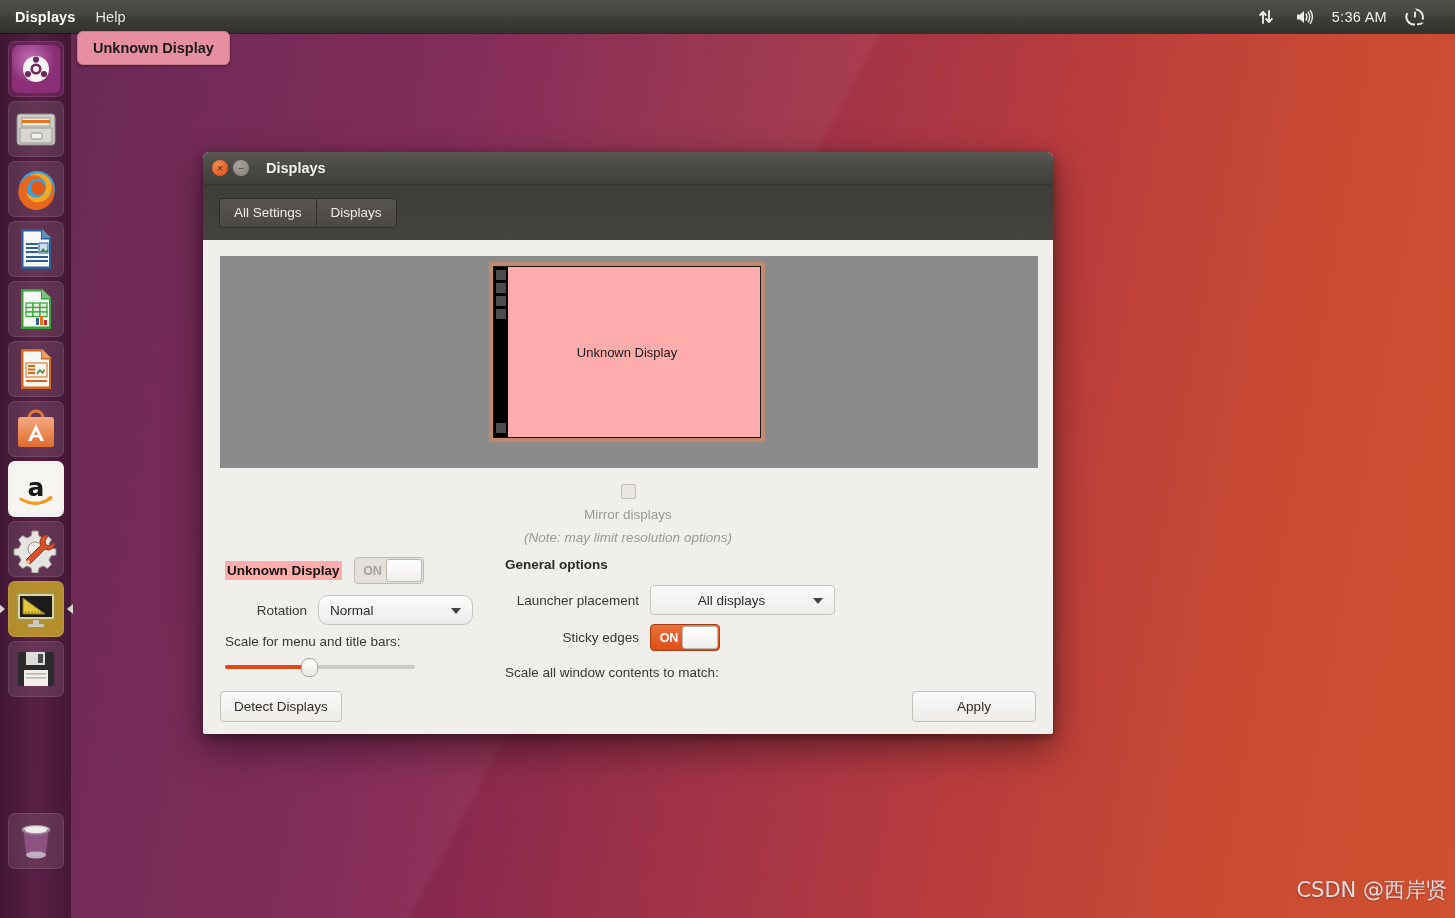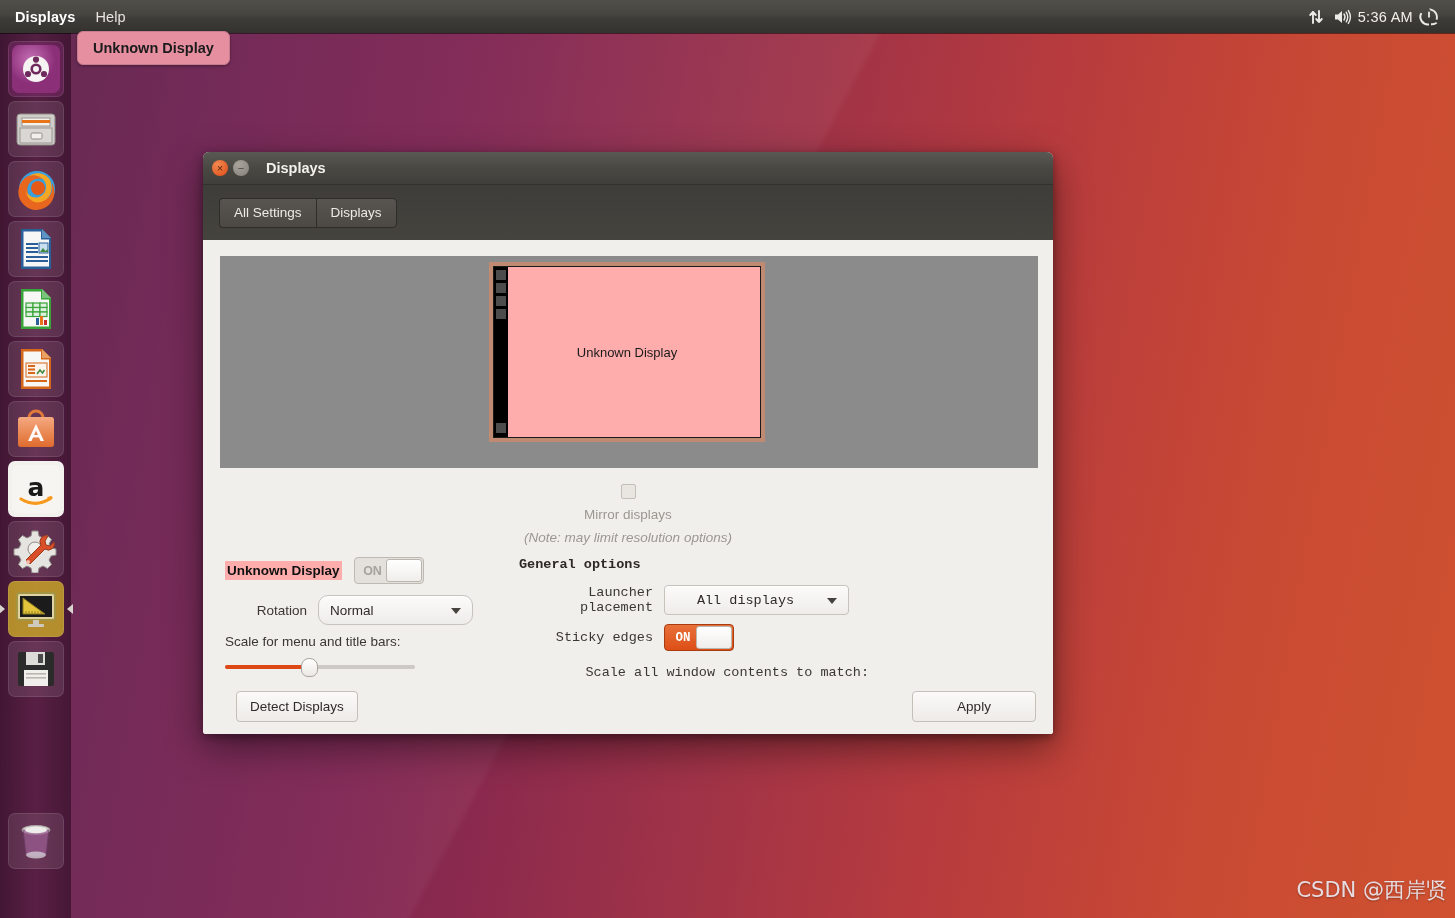--- a/index.html
+++ b/index.html
@@ -22,21 +22,21 @@
     display: flex; align-items: center;
     z-index: 60;
     box-shadow: 0 1px 0 rgba(0,0,0,0.5);
   }
   .panel-menu { display: flex; align-items: center; padding-left: 12px; gap: 14px; }
   .panel-menu-item {
     color: #e8e5e0; font-size: 14.5px; letter-spacing: .1px;
     padding: 2px 3px;
   }
   .panel-menu-item.bold { font-weight: bold; color: #ffffff; }
-  .panel-right { margin-left: auto; display: flex; align-items: center; gap: 6px; padding-right: 16px; }
+  .panel-right { margin-left: auto; display: flex; align-items: center; gap: 18px; padding-right: 30px; }
   .panel-icon { width: 20px; height: 20px; display: block; }
   .panel-clock { color: #f2efe9; font-size: 14.5px; letter-spacing: .3px; }
 
   
   #launcher {
     position: absolute; top: 33px; left: 0; width: 71px; height: 885px;
     background: linear-gradient(90deg, rgba(40,10,32,0.62) 0%, rgba(62,18,48,0.45) 50%, rgba(40,10,32,0.60) 100%);
     z-index: 50;
     padding-top: 8px;
   }
@@ -159,21 +159,21 @@
     background: #e9e6e2; border-radius: 2px;
   }
   #mirror-label { font-size: 13.5px; color: #9b9791; }
   #mirror-note { font-size: 13.5px; color: #9b9791; font-style: italic; }
 
   
   #settings {
     display: flex; margin-top: 12px; padding-left: 5px;
   }
   #col-left { width: 272px; }
-  #col-right { width: 350px; margin-left: 22px; font-family: Liberation Mono, monospace; }
+  #col-right { width: 350px; margin-left: 8px; }
 
   .row { display: flex; align-items: center; margin-bottom: 9px; }
   .row-label {
     font-size: 13.5px; color: #3a3734; text-align: right;
     width: 93px; padding-right: 11px; flex: none;
   }
   .row-label.wide { width: 145px; }
   .hdr-highlight {
     background: #ffacac; color: #101010; font-weight: bold;
     font-size: 13.5px; padding: 2px 2px;
@@ -232,25 +232,25 @@
   .slider-fill {
     position: absolute; top: 8px; left: 0; width: 84px; height: 4px;
     background: #dd4814; border-radius: 2px;
   }
   .slider-knob {
     position: absolute; left: 76px; top: 1px; width: 17px; height: 19px;
     background: linear-gradient(180deg, #ffffff 0%, #ebe8e4 100%);
     border: 1px solid #a9a59f; border-radius: 8px 8px 7px 7px;
   }
   #scale-value { font-size: 13px; color: #3a3734; text-align: center; width: 190px; margin-top: 3px; }
-  #scale-all-title { font-size: 13.5px; color: #3a3734; margin-bottom: 8px; text-align: right; }
+  #scale-all-title { font-size: 13.5px; color: #3a3734; margin-bottom: 8px; }
 
   
   #actionbar {
-    position: absolute; left: 16px; right: 0; bottom: 0; height: 56px;
+    position: absolute; left: 0; right: 0; bottom: 0; height: 56px;
     background: #f1efec;
     display: flex; align-items: center; padding: 0 17px; gap: 28px;
   }
   .action-btn {
     height: 31px; padding: 0 13px; min-width: 92px;
     border: 1px solid #c3bfb9; border-radius: 4px;
     background: linear-gradient(180deg, #fbfaf9 0%, #eeebe8 100%);
     font-size: 13.5px; color: #2e2b28;
     display: flex; align-items: center; justify-content: center;
   }

